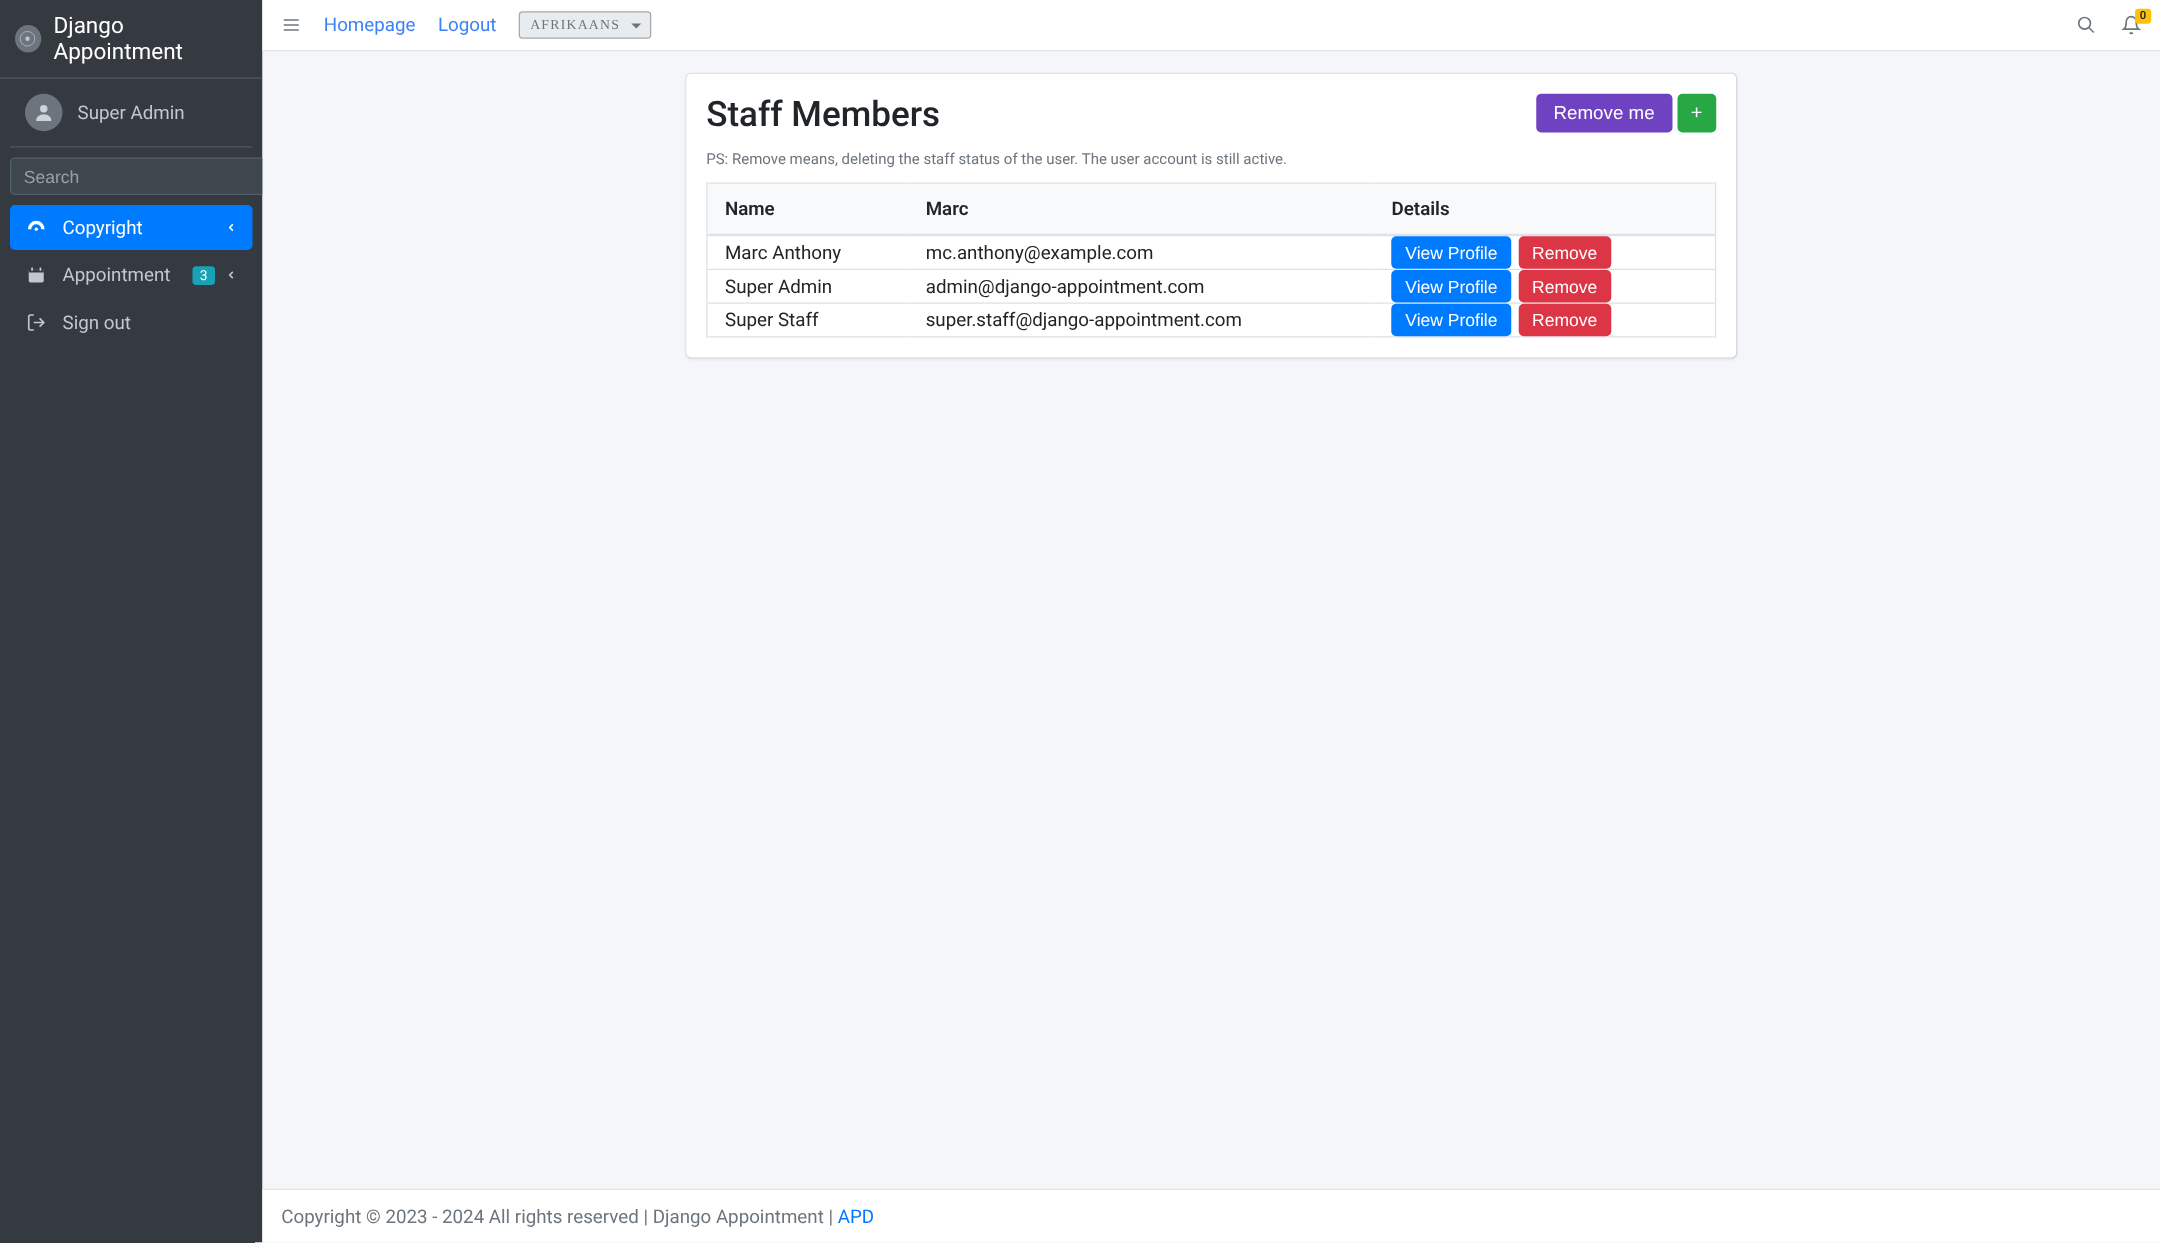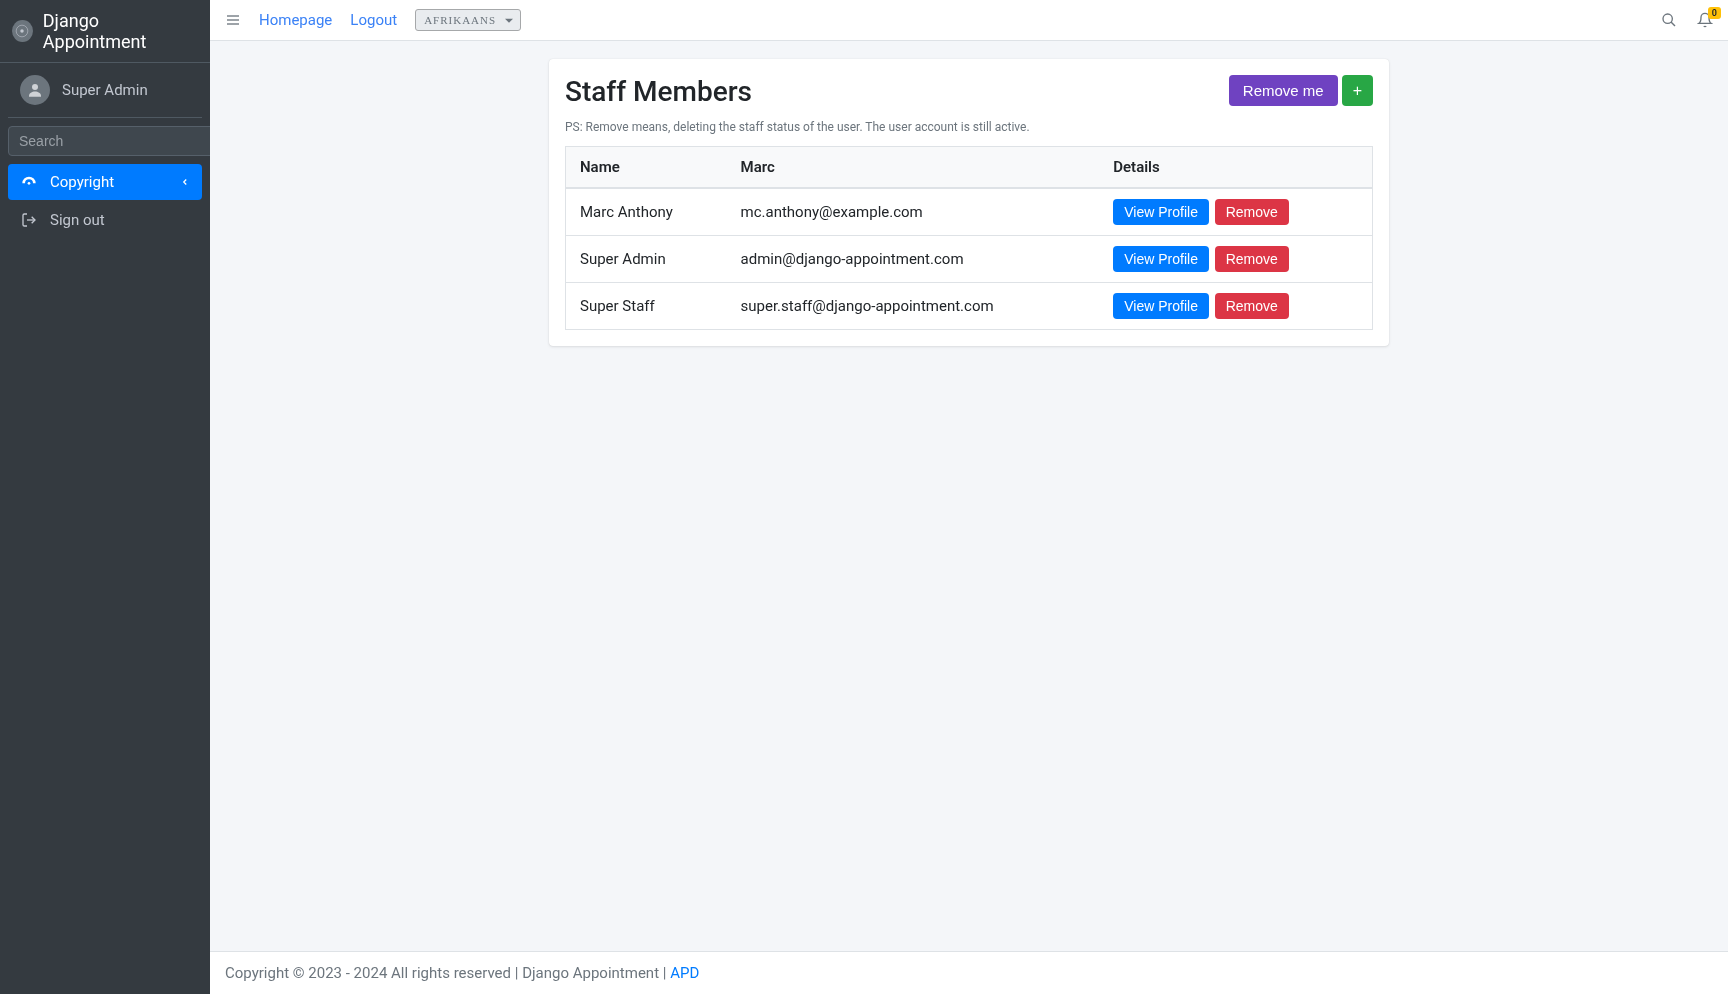--- a/index.html
+++ b/index.html
@@ -50,21 +50,21 @@
 .btn { border: none; border-radius: 4px; padding: 7px 14px; font-size: 15px; cursor: pointer; color: #fff; }
 .btn-purple { background: #6f42c1; }
 .btn-green { background: #28a745; padding: 7px 11px; font-size:16px; line-height:1;}
 .btn-blue { background: #007bff; }
 .btn-red { background: #dc3545; }
 .card-note { font-size: 12px; color: #6c757d; padding: 8px 16px 12px 16px; }
 
 
 .table { width: calc(100% - 32px); margin: 0 16px 16px 16px; border-collapse: collapse; border: 1px solid #dee2e6;}
 .table th { text-align: left; font-weight: 600; padding: 11px 14px; background: #f8f9fa; border-bottom: 2px solid #dee2e6; font-size:15px;}
-.table td { padding: 10px 14px; border-top: 1px solid #dee2e6; font-size:15px; vertical-align: middle;}
+.table td { padding: 0 14px; border-top: 1px solid #dee2e6; font-size:15px; vertical-align: middle;}
 .table td .btn { padding: 5px 11px; font-size: 14px; margin-right: 2px;}
 
 
 .footer { background: #fff; border-top: 1px solid #dee2e6; padding: 12px 15px; color: #6c757d; font-size: 15px;}
 .footer a { color: #007bff; text-decoration: none; }
 
 svg { display:block; }
 </style>
 </head>
 <body>
@@ -107,20 +107,37 @@
       <li class="nav-item active">
         <span class="nav-icon">
           <svg width="16" height="16" viewBox="0 0 24 24" fill="#fff">
               <path d="M12 4a10 10 0 00-10 10h4a6 6 0 1112 0h4A10 10 0 0012 4z"></path>
               <circle cx="12" cy="14" r="2"></circle>
             </svg>
         </span>
         <span class="nav-label">Copyright</span>
         <span class="nav-chevron">
           <svg width="10" height="10" viewBox="0 0 24 24" fill="none" stroke="#fff" stroke-width="3">
+              <polyline points="15 18 9 12 15 6"></polyline>
+            </svg>
+        </span>
+      </li>
+      <li class="nav-item">
+        <span class="nav-icon">
+          <svg width="16" height="16" viewBox="0 0 24 24" fill="#c2c7d0">
+              <rect x="3" y="5" width="18" height="16" rx="2"></rect>
+              <rect x="3" y="5" width="18" height="4" fill="#343a40"></rect>
+              <line x1="7" y1="3" x2="7" y2="7" stroke="#c2c7d0" stroke-width="2"></line>
+              <line x1="17" y1="3" x2="17" y2="7" stroke="#c2c7d0" stroke-width="2"></line>
+            </svg>
+        </span>
+        <span class="nav-label">Appointment</span>
+        <span class="badge">3</span>
+        <span class="nav-chevron">
+          <svg width="10" height="10" viewBox="0 0 24 24" fill="none" stroke="#c2c7d0" stroke-width="3">
               <polyline points="15 18 9 12 15 6"></polyline>
             </svg>
         </span>
       </li>
       <li class="nav-item">
         <span class="nav-icon">
           <svg width="16" height="16" viewBox="0 0 24 24" fill="none" stroke="#c2c7d0" stroke-width="2">
               <path d="M9 21H5a2 2 0 01-2-2V5a2 2 0 012-2h4"></path>
               <polyline points="16 17 21 12 16 7"></polyline>
               <line x1="21" y1="12" x2="9" y2="12"></line>

